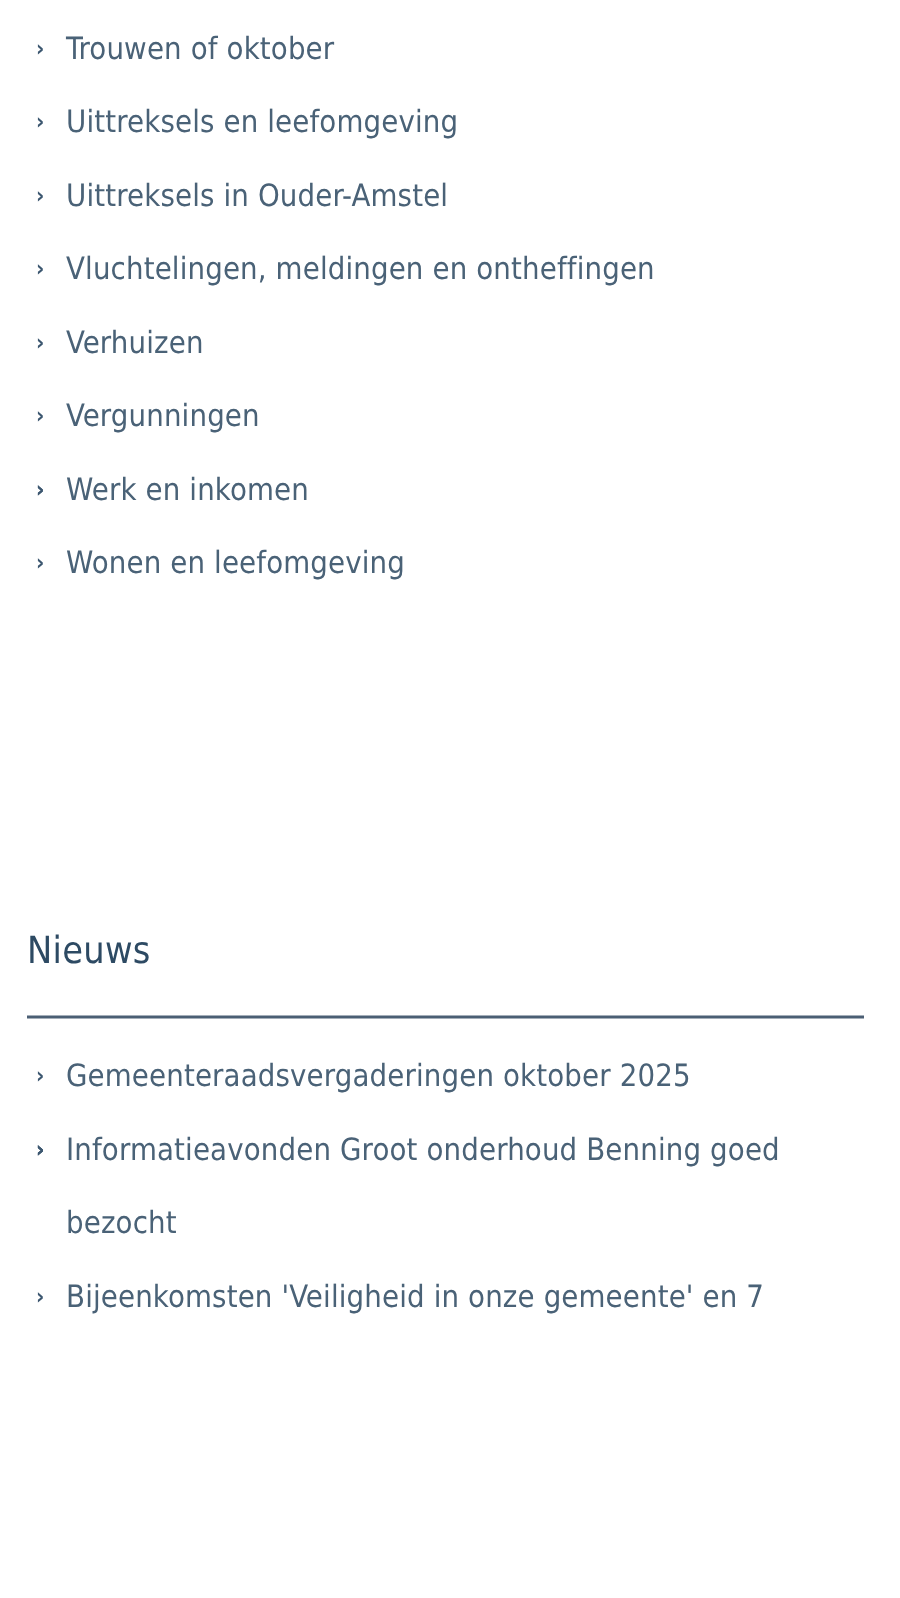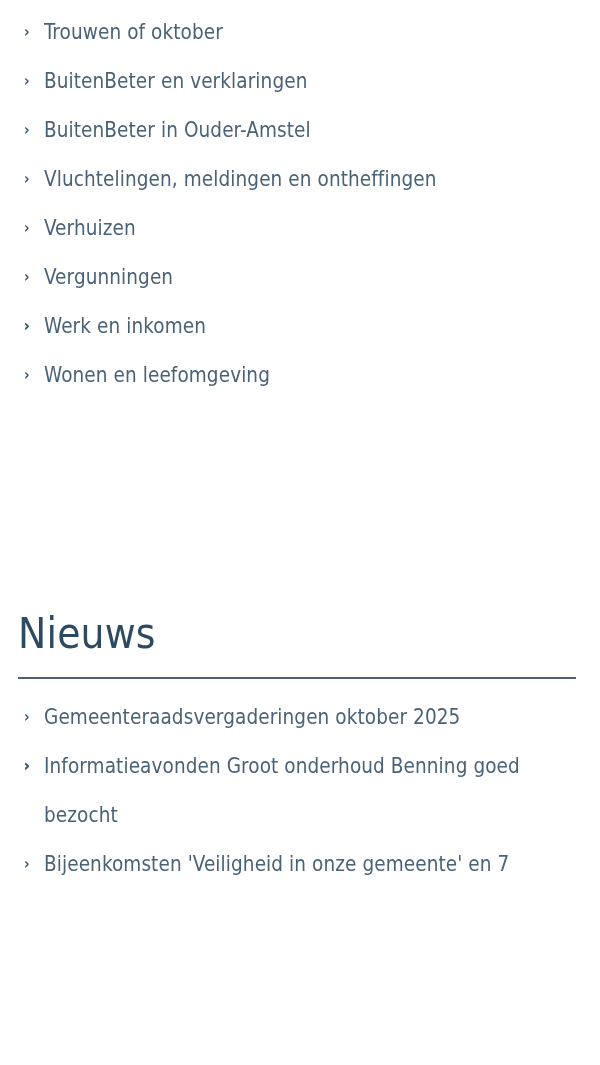--- a/index.html
+++ b/index.html
@@ -68,21 +68,21 @@
   
   .news {
     position: absolute;
     left: 18px;
     top: 612px;
     width: 558px;
   }
   .news-title {
     margin: 0;
     padding: 0;
-    font-size: 42px;
+    font-size: 25px;
     line-height: 44px;
     font-weight: normal;
     color: #2d4a63;
     letter-spacing: 0.2px;
   }
   .news-rule {
     margin: 21px 0 0 0;
     height: 0;
     border: 0;
     border-top: 2px solid #4b5f74;
@@ -108,27 +108,27 @@
     <ul class="link-list">
       <li>
         <a class="link-row" href="#">
           <span class="chev">›</span>
           <span>Trouwen of oktober</span>
         </a>
       </li>
       <li>
         <a class="link-row" href="#">
           <span class="chev">›</span>
-          <span>BuitenBeter en verklaringen</span>
-        </a>
-      </li>
-      <li>
-        <a class="link-row" href="#">
-          <span class="chev">›</span>
-          <span>BuitenBeter in Ouder-Amstel</span>
+          <span>Uittreksels en leefomgeving</span>
+        </a>
+      </li>
+      <li>
+        <a class="link-row" href="#">
+          <span class="chev">›</span>
+          <span>Uittreksels in Ouder-Amstel</span>
         </a>
       </li>
       <li>
         <a class="link-row" href="#">
           <span class="chev">›</span>
           <span>Vluchtelingen, meldingen en ontheffingen</span>
         </a>
       </li>
       <li>
         <a class="link-row" href="#">

